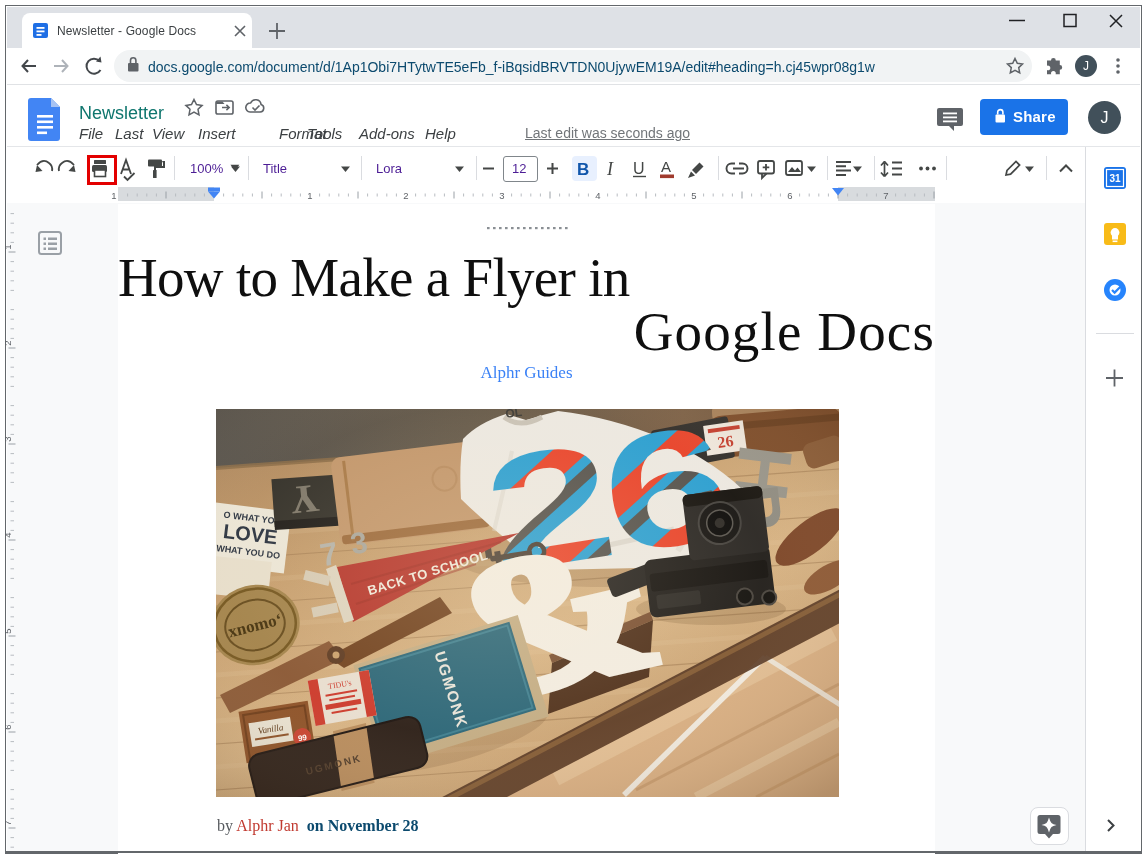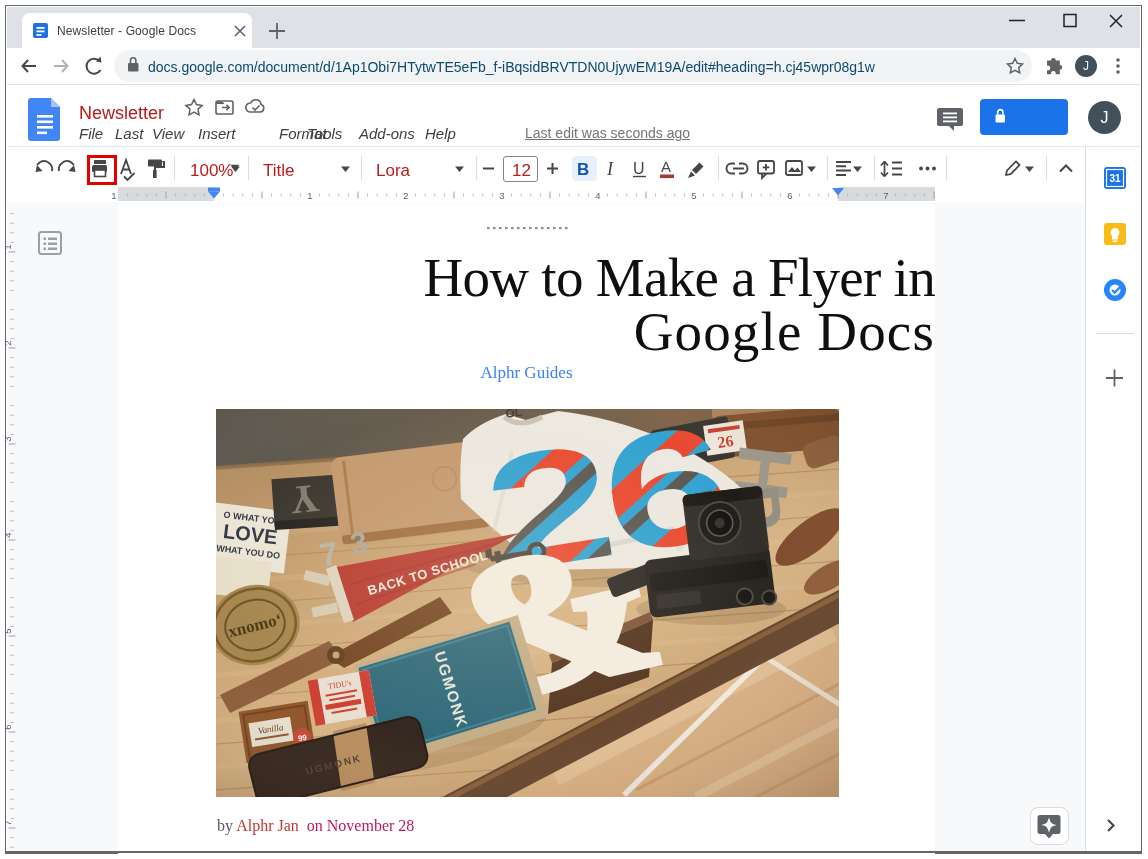--- a/index.html
+++ b/index.html
@@ -7,39 +7,39 @@
   .abs{position:absolute;}
   #win{position:absolute;left:5px;top:5px;width:1135px;height:847px;border:1.5px solid #63676b;background:#fff;}
   #tabstrip{position:absolute;left:6.5px;top:6.5px;width:1133px;height:41.5px;background:#dee1e6;}
   #tab{position:absolute;left:22px;top:13px;width:230px;height:35px;background:#fff;border-radius:8px 8px 0 0;}
   #tabtitle{position:absolute;left:57px;top:24px;font-size:12px;color:#3c4043;letter-spacing:.1px;}
   #addr{position:absolute;left:6.5px;top:48px;width:1133px;height:36px;background:#fff;}
   #pill{position:absolute;left:114px;top:50px;width:918px;height:32px;border-radius:16px;background:#f1f3f4;}
   #url{position:absolute;left:148px;top:59px;font-size:14px;color:#0c4a6e;}
   #hdrline{position:absolute;left:6.5px;top:84px;width:1133px;height:1px;background:#e0e2e5;}
   #dhead{position:absolute;left:6.5px;top:85px;width:1133px;height:61px;background:#fff;}
-  #docname{position:absolute;left:79px;top:103px;font-size:18px;color:#b91c1c;}
+  #docname{position:absolute;left:79px;top:103px;font-size:18px;color:#0f766e;}
   .menu{position:absolute;top:125px;font-size:15px;color:#3c4043;font-style:italic;}
   #lastedit{position:absolute;left:477px;top:125px;font-size:14px;color:#717579;text-decoration:underline;margin-left:48px;}
   #sharebtn{position:absolute;left:980px;top:99px;width:88px;height:36px;background:#1a73e8;border-radius:4px;}
-  #sharetxt{position:absolute;left:1013px;top:108px;font-size:15px;font-weight:bold;color:#fff;letter-spacing:.2px;margin-top:25px;}
+  #sharetxt{position:absolute;left:1013px;top:108px;font-size:15px;font-weight:bold;color:#fff;letter-spacing:.2px;}
   #avatarD{position:absolute;left:1088px;top:101px;width:33px;height:33px;border-radius:50%;background:#41505a;
     color:#fff;font-size:16px;text-align:center;line-height:33px;}
   #avatarC{position:absolute;left:1075px;top:55px;width:22px;height:22px;border-radius:50%;background:#41505a;
     color:#fff;font-size:12px;text-align:center;line-height:22px;}
   #tbline{position:absolute;left:6.5px;top:146px;width:1133px;height:1px;background:#e4e6e9;}
   #toolbar{position:absolute;left:6.5px;top:147px;width:1133px;height:39px;background:#fff;}
-  .tbtxt{position:absolute;top:161px;font-size:17px;color:#b91c1c;}
+  .tbtxt{position:absolute;top:161px;font-size:13px;color:#4c1d95;}
   #szbox{position:absolute;left:503px;top:156px;width:33px;height:24px;border:1px solid #80868b;border-radius:3px;}
   #bbg{position:absolute;left:572px;top:156px;width:25px;height:25px;background:#e8f0fe;border-radius:4px;}
   #redbox{position:absolute;left:87px;top:155px;width:24px;height:24px;border:3px solid #e30000;}
   #canvas{position:absolute;left:6.5px;top:203px;width:1078px;height:648px;background:#f8f9fa;}
   #page{position:absolute;left:118px;top:204px;width:817px;height:655px;background:#ffffff;}
   #sidebar{position:absolute;left:1085px;top:147px;width:54px;height:704px;background:#fff;border-left:1px solid #dadce0;}
-  #title1{position:absolute;left:118px;top:245.5px;width:817px;text-align:right;
+  #title1{position:absolute;left:118px;top:245.5px;width:817px;text-align:left;
     font-family:"Liberation Serif",serif;font-size:55px;letter-spacing:-0.7px;color:#0f0f0f;}
   #title2{position:absolute;left:118px;top:299.5px;width:817px;text-align:right;
     font-family:"Liberation Serif",serif;font-size:55px;letter-spacing:1.15px;color:#0f0f0f;}
   #subt{position:absolute;left:118px;top:363px;width:817px;text-align:center;
     font-family:"Liberation Serif",serif;font-size:17px;color:#3b82f6;}
   #caption{position:absolute;left:217px;top:817px;font-family:"Liberation Serif",serif;font-size:16px;color:#55595d;}
   #explore{position:absolute;left:1030px;top:807px;width:37px;height:36px;background:#fff;
     border:1px solid #dadce0;border-radius:8px;}
   #botline{position:absolute;left:5px;top:851px;width:1136px;height:1.5px;background:#63676b;}
 </style>
@@ -76,21 +76,21 @@
 <div class="tbtxt" style="left:376px;">Lora</div>
 <div id="szbox"></div>
 <div class="tbtxt" style="left:512px;">12</div>
 <div id="bbg"></div>
 <div id="canvas"></div>
 <div id="page"></div>
 <div id="sidebar"></div>
 <div id="title1">How to Make a Flyer in</div>
 <div id="title2">Google Docs</div>
 <div id="subt">Alphr Guides</div>
-<div id="caption">by <span style="color:#c13a30;">Alphr Jan</span>&nbsp; <span style="color:#be185d;">on November 28</span></div>
+<div id="caption">by <span style="color:#c13a30;">Alphr Jan</span>&nbsp; <span style="color:#0c4a6e;font-weight:bold;">on November 28</span></div>
 <div id="explore"></div>
 <div id="botline"></div>
 <svg class="abs" style="left:0;top:0;z-index:5;" width="1148" height="203" viewBox="0 0 1148 203">
 
   <rect x="33" y="23" width="15" height="15" rx="2" fill="#1f6fe5"></rect>
   <rect x="36.5" y="27" width="8" height="1.8" fill="#fff"></rect>
   <rect x="36.5" y="30.5" width="8" height="1.8" fill="#fff"></rect>
   <rect x="36.5" y="34" width="5" height="1.8" fill="#fff"></rect>
 
   <path d="M235 26 L245 36 M245 26 L235 36" stroke="#5f6368" stroke-width="1.6"></path>

